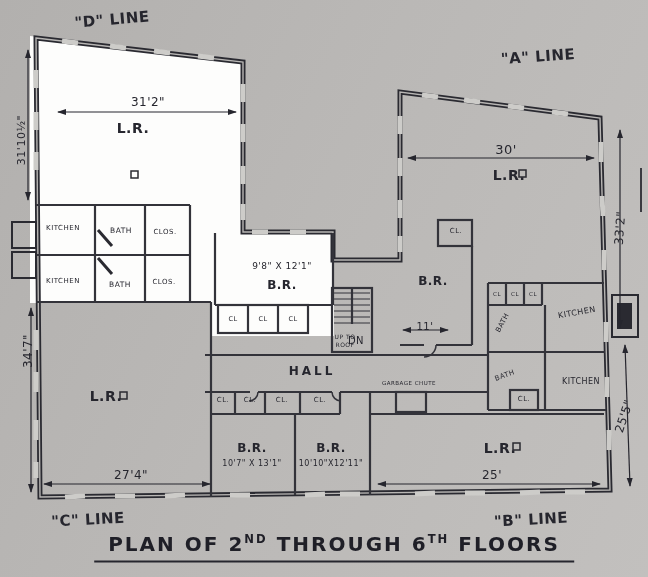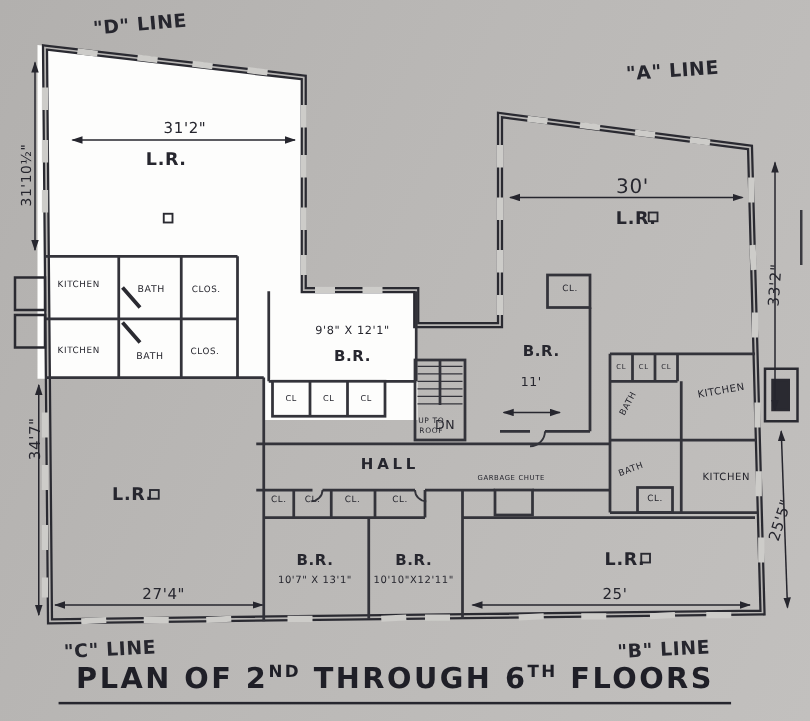--- a/index.html
+++ b/index.html
@@ -183,26 +183,26 @@
   <div class="lbl" style="left:345px;top:345px;font-size:6px">ROOF</div>
   <div class="lbl" style="left:356px;top:341px;font-size:10px">DN</div>
 
   <div class="lbl bold" style="left:312px;top:371px;font-size:12px;letter-spacing:3px">HALL</div>
   <div class="lbl" style="left:409px;top:384px;font-size:5.5px">GARBAGE CHUTE</div>
   <div class="lbl" style="left:223px;top:400px;font-size:7px">CL.</div>
   <div class="lbl" style="left:250px;top:400px;font-size:7px">CL.</div>
   <div class="lbl" style="left:282px;top:400px;font-size:7px">CL.</div>
   <div class="lbl" style="left:320px;top:400px;font-size:7px">CL.</div>
 
-  <div class="lbl" style="left:506px;top:149px;font-size:16px">30'</div>
+  <div class="lbl" style="left:506px;top:149px;font-size:13px">30'</div>
   <div class="lbl bold" style="left:509px;top:175px;font-size:14px">L.R.</div>
   <div class="lbl" style="left:620px;top:228px;font-size:12px;transform:translate(-50%,-50%) rotate(-86deg)">33'2"</div>
   <div class="lbl" style="left:456px;top:231px;font-size:7px">CL.</div>
   <div class="lbl bold" style="left:433px;top:281px;font-size:12px">B.R.</div>
-  <div class="lbl" style="left:425px;top:307px;font-size:10px">11'</div>
+  <div class="lbl" style="left:425px;top:327px;font-size:10px">11'</div>
 
   <div class="lbl" style="left:497px;top:295px;font-size:5.5px">CL</div>
   <div class="lbl" style="left:515px;top:295px;font-size:5.5px">CL</div>
   <div class="lbl" style="left:533px;top:295px;font-size:5.5px">CL</div>
   <div class="lbl" style="left:503px;top:323px;font-size:7px;transform:translate(-50%,-50%) rotate(-62deg)">BATH</div>
   <div class="lbl" style="left:577px;top:313px;font-size:8px;transform:translate(-50%,-50%) rotate(-10deg)">KITCHEN</div>
   <div class="lbl" style="left:505px;top:376px;font-size:7px;transform:translate(-50%,-50%) rotate(-20deg)">BATH</div>
   <div class="lbl" style="left:581px;top:382px;font-size:8px">KITCHEN</div>
   <div class="lbl" style="left:524px;top:399px;font-size:7px">CL.</div>
   <div class="lbl" style="left:624px;top:416px;font-size:12px;transform:translate(-50%,-50%) rotate(-72deg)">25'5"</div>
@@ -210,17 +210,17 @@
   <div class="lbl" style="left:28px;top:351px;font-size:12px;transform:translate(-50%,-50%) rotate(-90deg)">34'7"</div>
   <div class="lbl bold" style="left:106px;top:396px;font-size:14px">L.R.</div>
   <div class="lbl" style="left:131px;top:475px;font-size:12px">27'4"</div>
   <div class="lbl bold" style="left:252px;top:448px;font-size:12px">B.R.</div>
   <div class="lbl" style="left:252px;top:464px;font-size:8px">10'7" X 13'1"</div>
   <div class="lbl bold" style="left:331px;top:448px;font-size:12px">B.R.</div>
   <div class="lbl" style="left:331px;top:464px;font-size:8px">10'10"X12'11"</div>
   <div class="lbl bold" style="left:500px;top:448px;font-size:14px">L.R.</div>
   <div class="lbl" style="left:492px;top:475px;font-size:12px">25'</div>
 
-  <div class="title-box" style="left:316px;top:547px;font-size:23px;letter-spacing:2px">
+  <div class="title-box" style="left:334px;top:547px;font-size:20px;letter-spacing:2px">
     <span>PLAN OF 2</span><sup>ND</sup><span> THROUGH 6</span><sup>TH</sup><span> FLOORS</span>
   </div>
 
 </div>
 
 </body></html>

